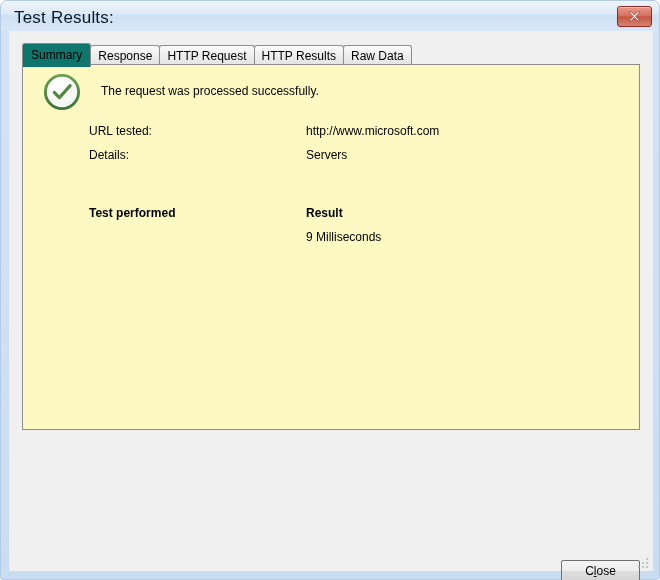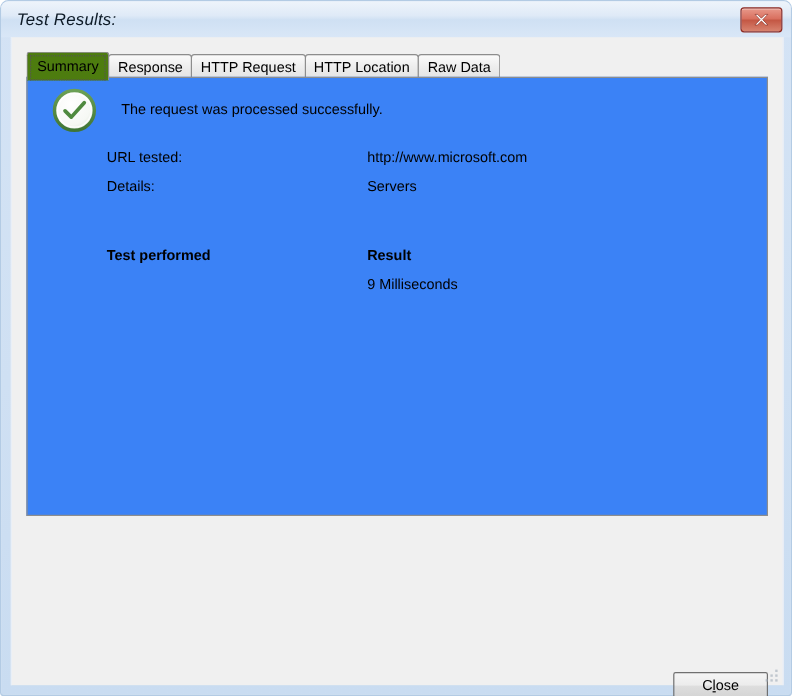--- a/index.html
+++ b/index.html
@@ -43,25 +43,24 @@
     width: 658px;
     height: 30px;
     border-radius: 6px 6px 0 0;
     background: linear-gradient(to bottom,
        #eef4fb 0%, #dfeaf7 40%, #cfe0f3 52%, #d9e7f7 100%);
   }
   .title-text {
     position: absolute;
     left: 13px;
     top: 7px;
-    font-size: 14px;
+    font-size: 17px;
     color: #0d1a26;
     letter-spacing: .2px;
     white-space: nowrap;
-    font-style: italic;
   }
 
   
   .close-btn {
     position: absolute;
     left: 616px;
     top: 5px;
     width: 33px;
     height: 19px;
     border: 1px solid #8c2a23;
@@ -109,40 +108,40 @@
     border: 1px solid #8d8d8d;
     border-bottom: none;
     border-radius: 3px 3px 0 0;
     vertical-align: bottom;
     cursor: default;
   }
   .tab.selected {
     height: 24px;
     padding: 4px 8px 0 8px;
     margin-bottom: -1px;
-    background: #4d7c0f;
+    background: #0f766e;
     border-color: #8d8d8d;
     z-index: 4;
   }
   .tab.selected .focus-ring {
     position: absolute;
     left: 2px; top: 2px; right: 2px; bottom: 0px;
     border: 1px dotted #555;
   }
   .tab .tab-label { position: relative; z-index: 2; }
 
   
   .tabpanel {
     position: absolute;
     left: 12px;
     top: 33px;
     width: 618px;
     height: 366px;
     box-sizing: border-box;
-    background: #3b82f6;
+    background: #fef9c3;
     border: 1px solid #8d8d8d;
   }
 
   
   .status-row {
     position: absolute;
     left: 20px;
     top: 8px;
     width: 560px;
     height: 40px;
@@ -256,21 +255,21 @@
           <span class="focus-ring"></span>
           <span class="tab-label">Summary</span>
         </div>
         <div class="tab">
           <span class="tab-label">Response</span>
         </div>
         <div class="tab">
           <span class="tab-label">HTTP Request</span>
         </div>
         <div class="tab">
-          <span class="tab-label">HTTP Location</span>
+          <span class="tab-label">HTTP Results</span>
         </div>
         <div class="tab">
           <span class="tab-label">Raw Data</span>
         </div>
       </div>
 
       <div class="tabpanel">
 
         <div class="status-row">
           <span class="status-icon">

